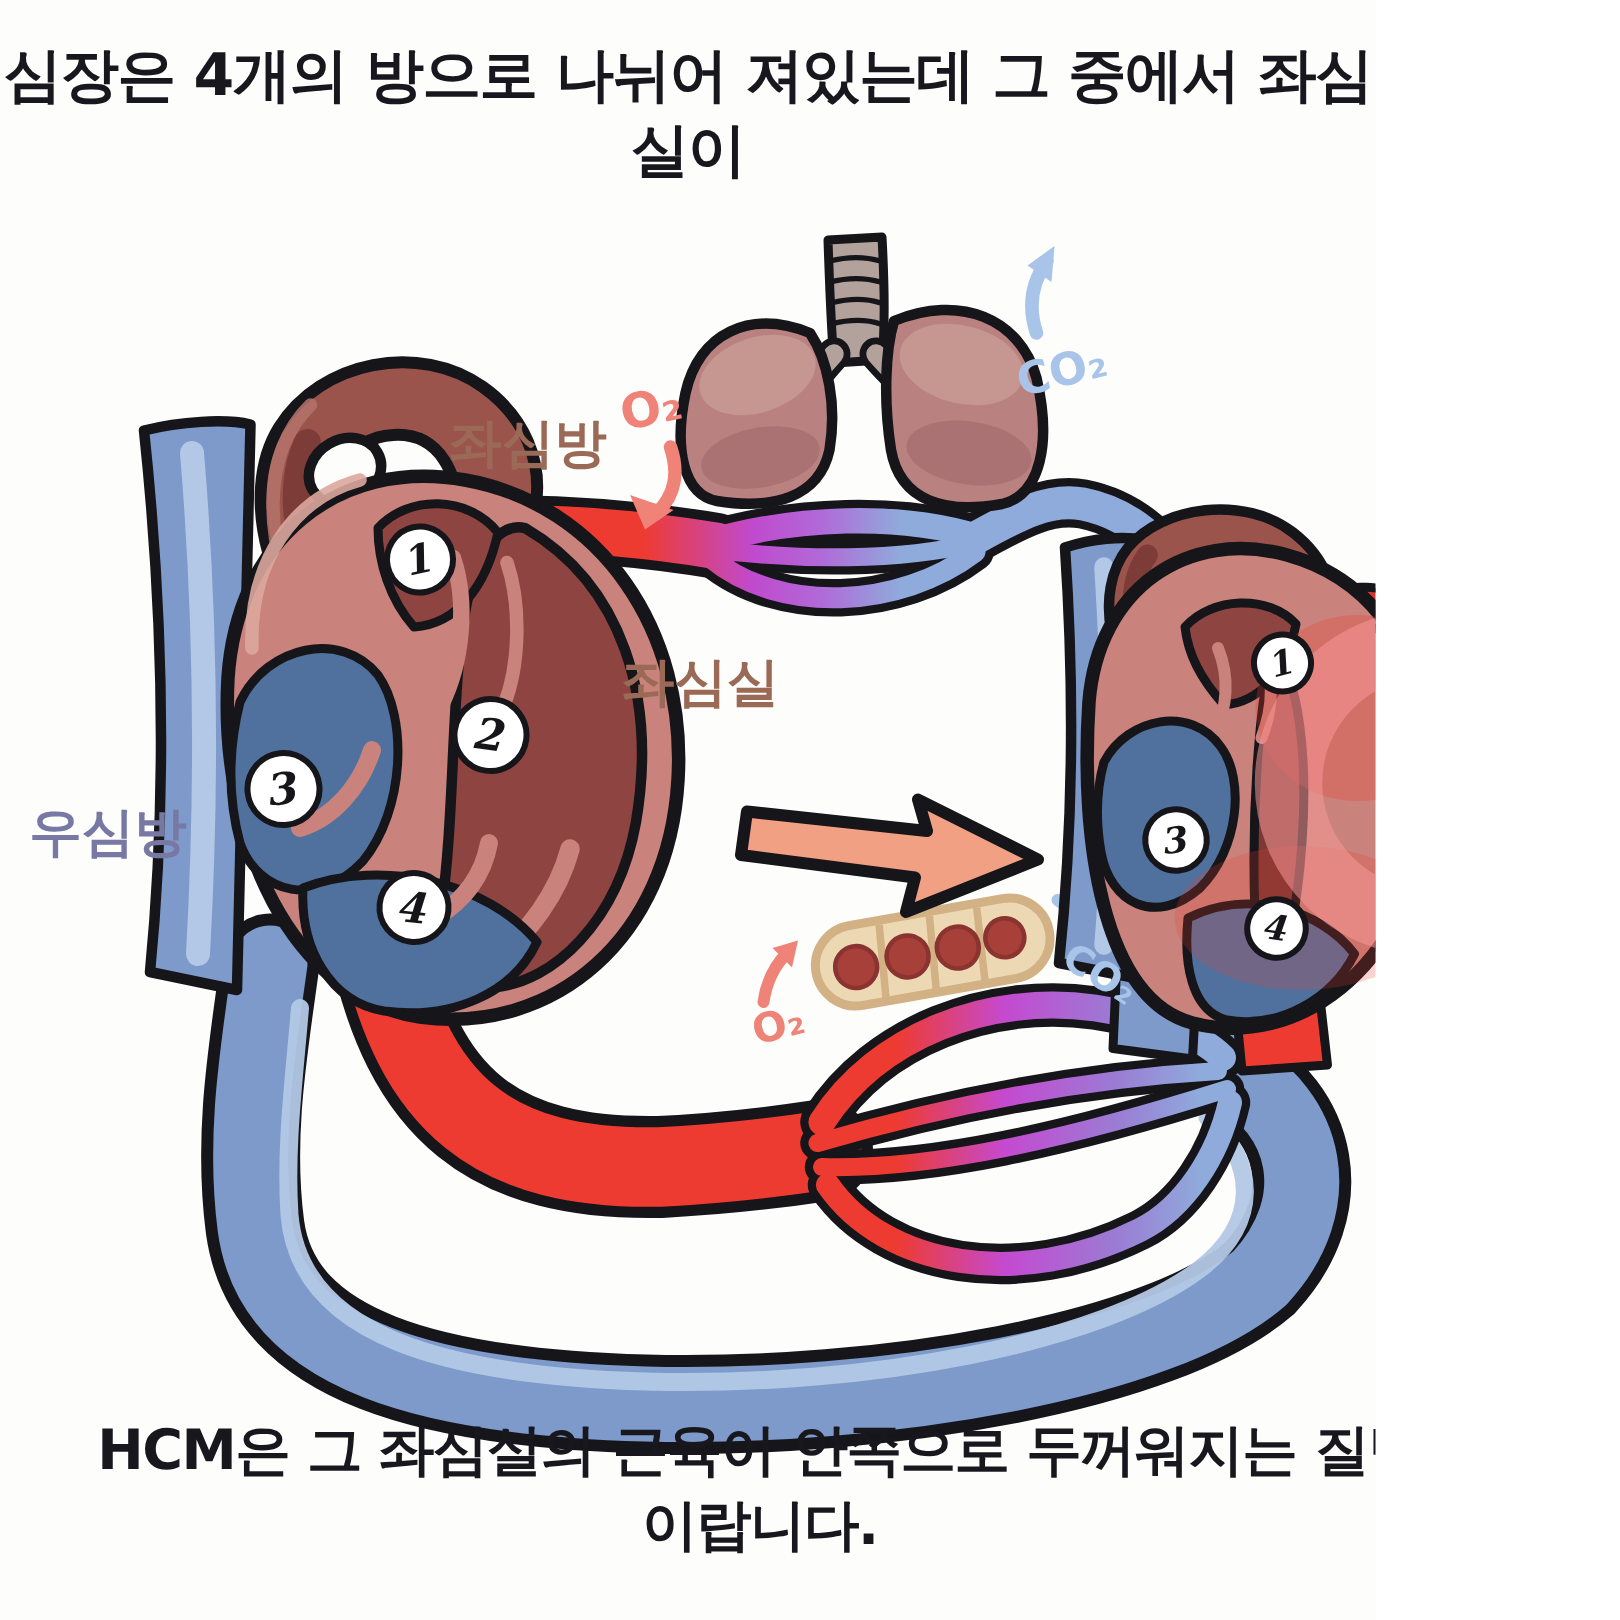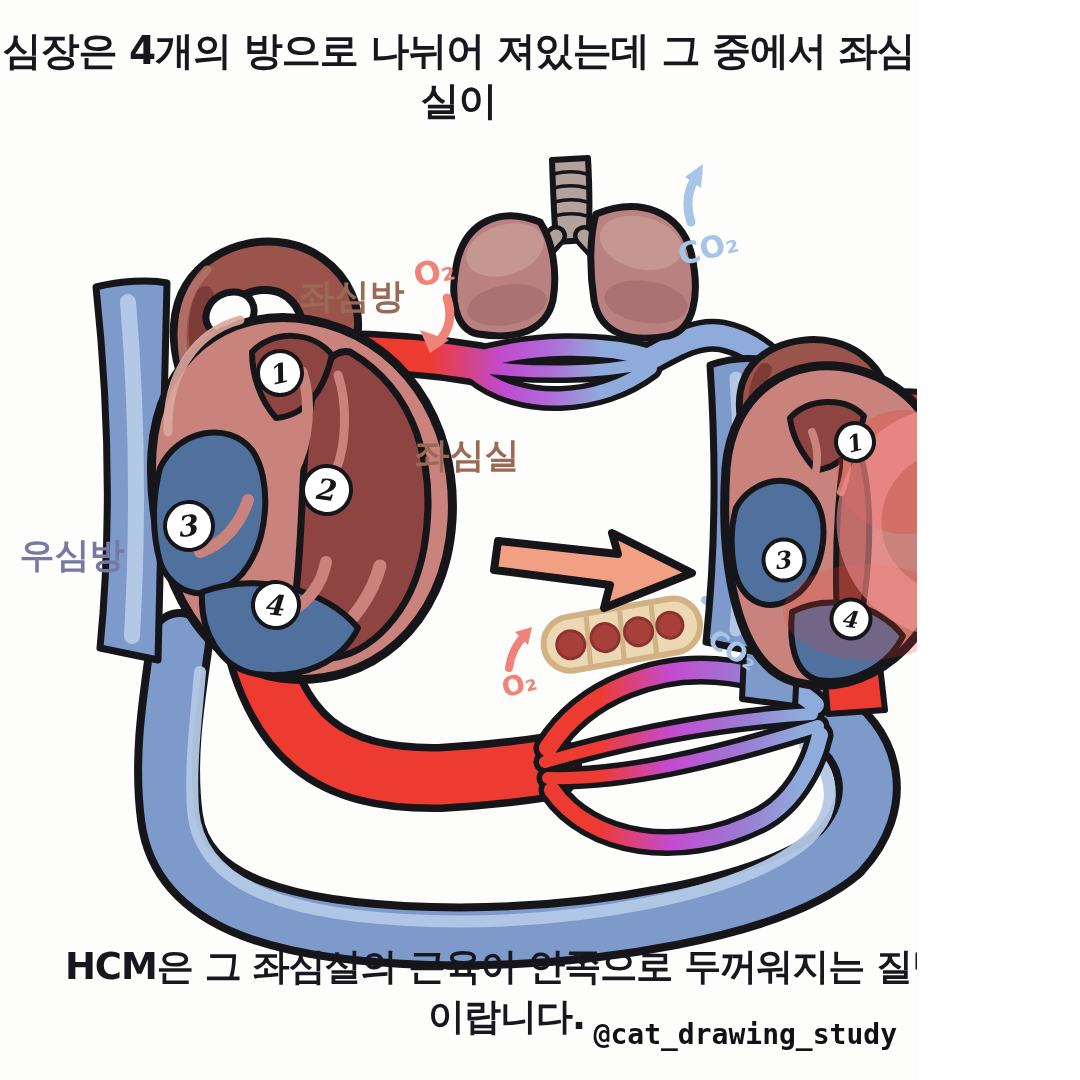--- a/index.html
+++ b/index.html
@@ -233,14 +233,13 @@
   <div class="badge" style="left:280px;top:373px;width:40px;height:40px;font-size:27px;--r:-12deg;">1</div>
   <div class="badge" style="left:327px;top:490px;width:44px;height:44px;font-size:29px;--r:8deg;">2</div>
   <div class="badge" style="left:189px;top:526px;width:44px;height:44px;font-size:29px;--r:-6deg;">3</div>
   <div class="badge" style="left:276px;top:605px;width:42px;height:42px;font-size:28px;--r:6deg;">4</div>
 
   <div class="badge" style="left:855px;top:442px;width:34px;height:34px;font-size:23px;--r:-14deg;">1</div>
   <div class="badge" style="left:784px;top:560px;width:37px;height:37px;font-size:24px;--r:-6deg;">3</div>
   <div class="badge" style="left:851px;top:619px;width:35px;height:35px;font-size:23px;--r:8deg;">4</div>
 
   <div class="caption">HCM은 그 좌심실의 근육이 안쪽으로 두꺼워지는 질병이랍니다.</div>
-  <div class="watermark">@cat_drawing_study</div>
 </div>
 
 </body></html>

